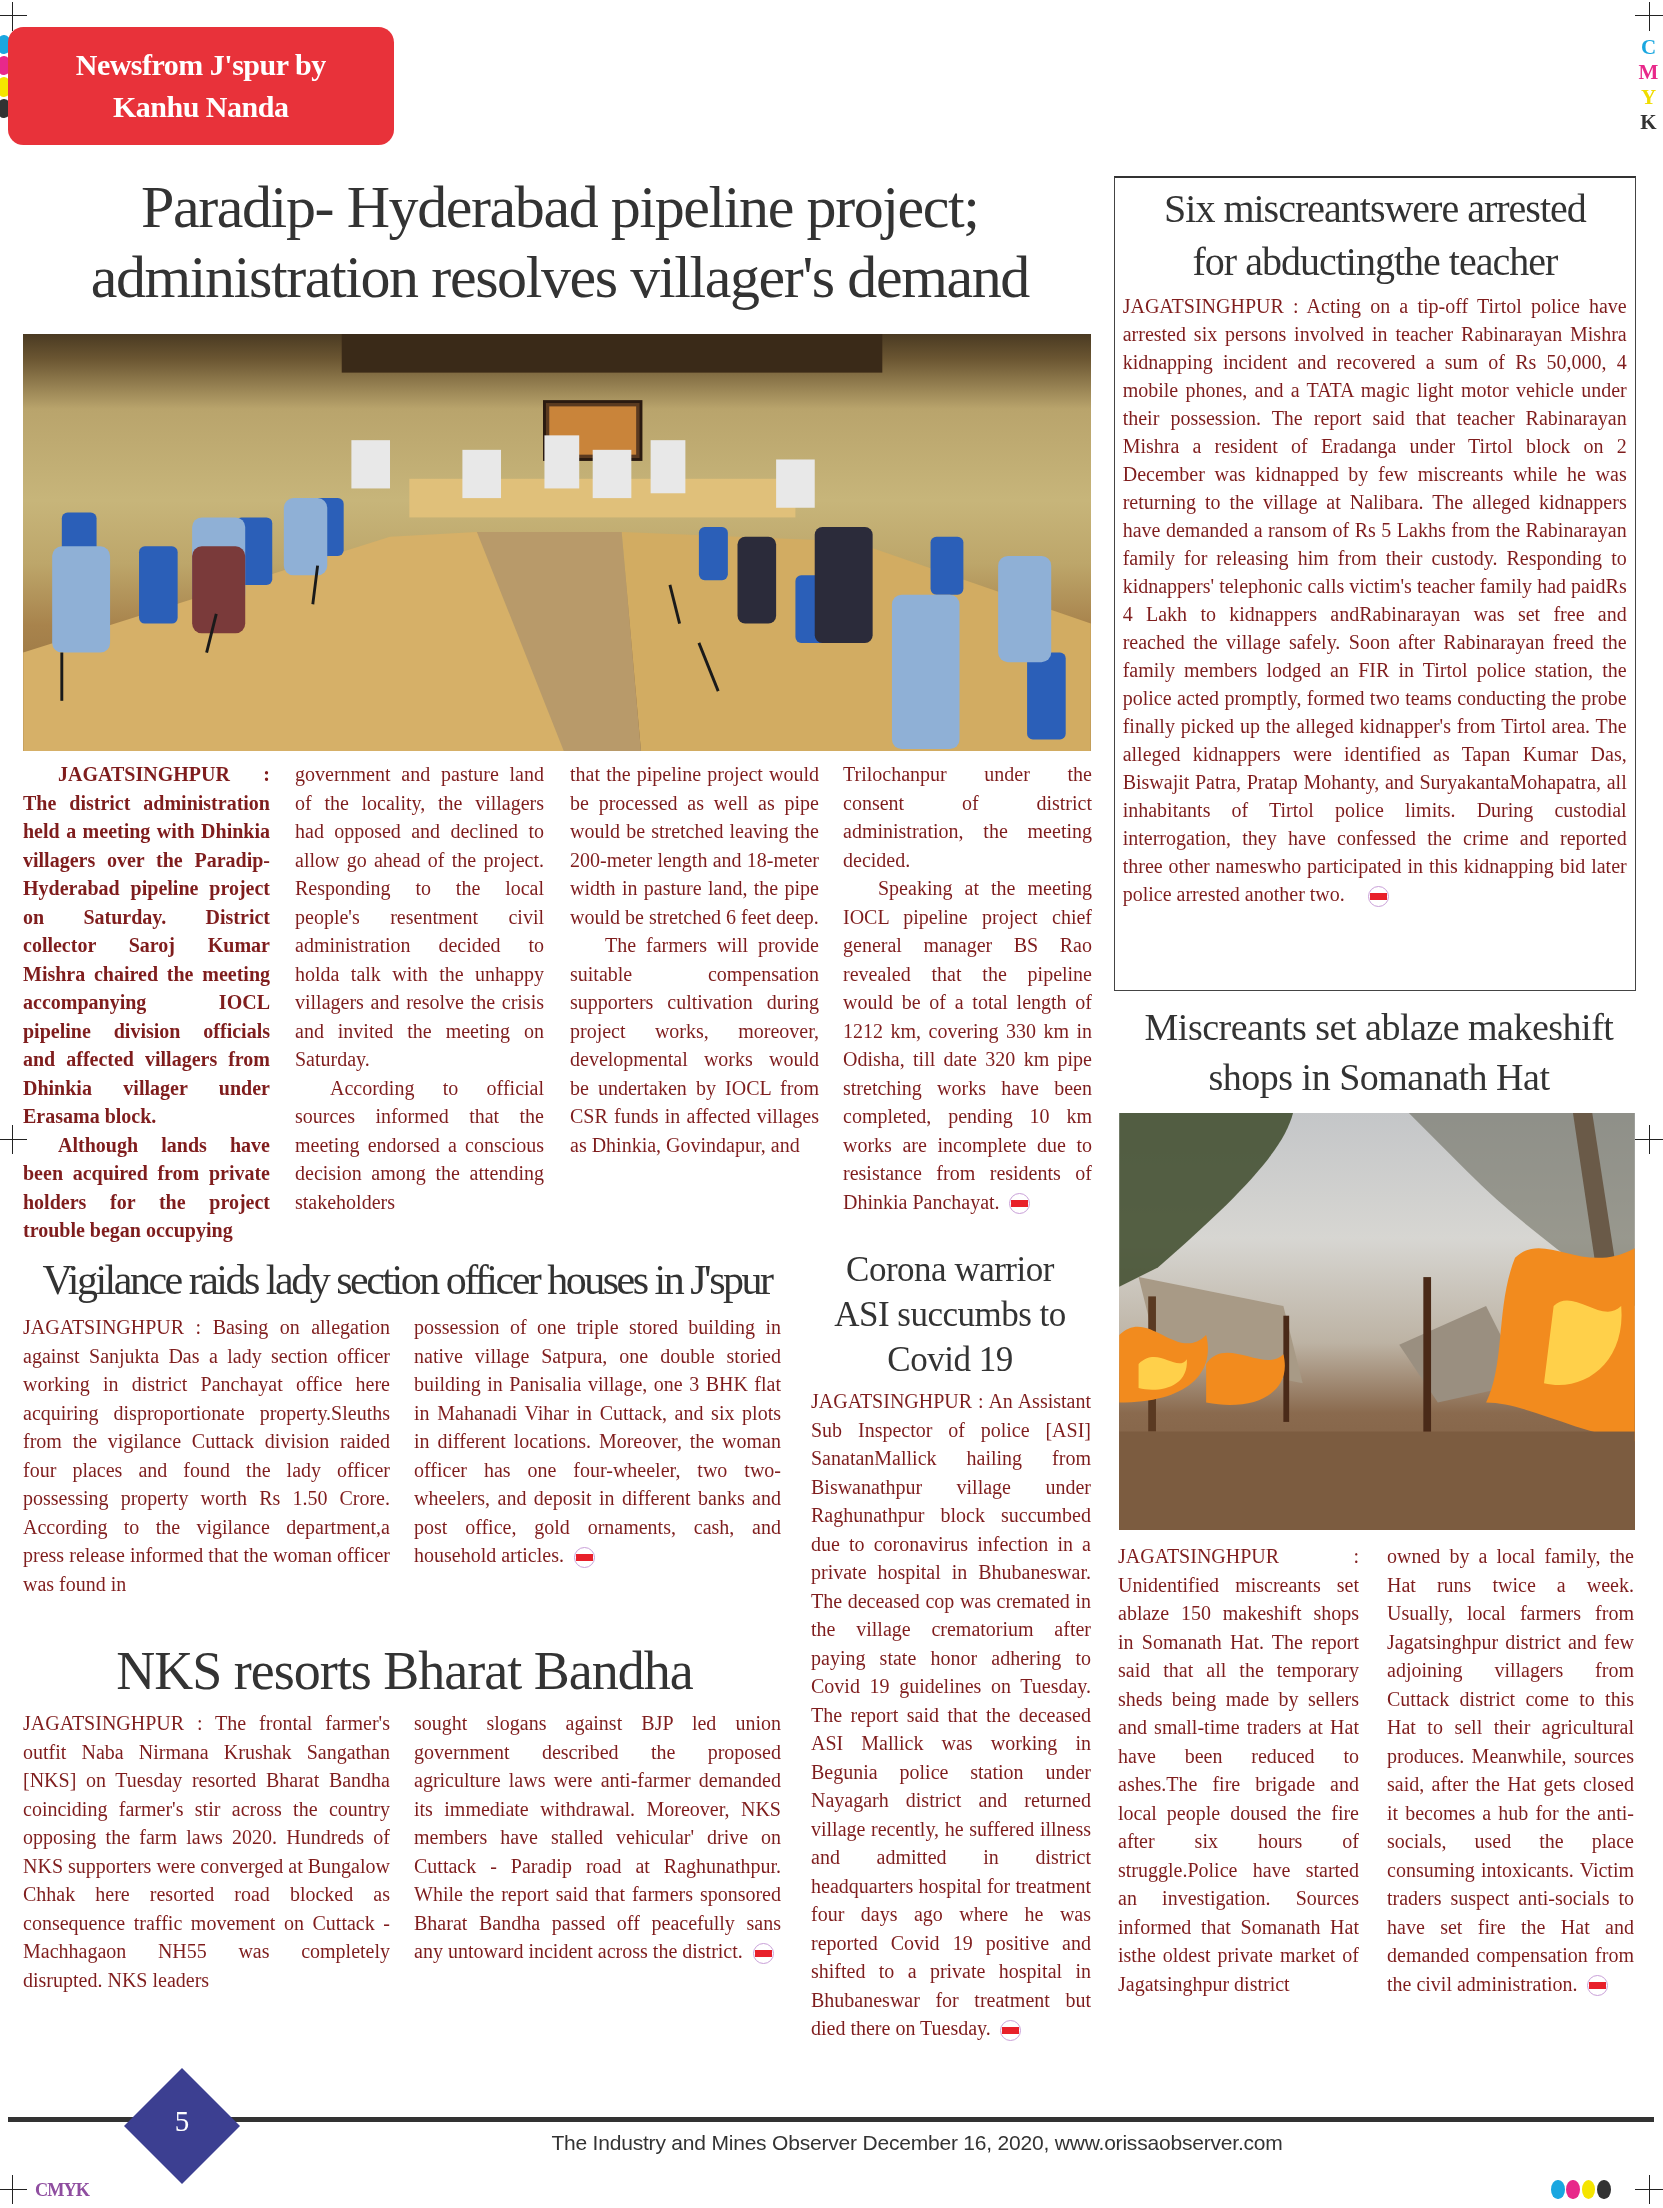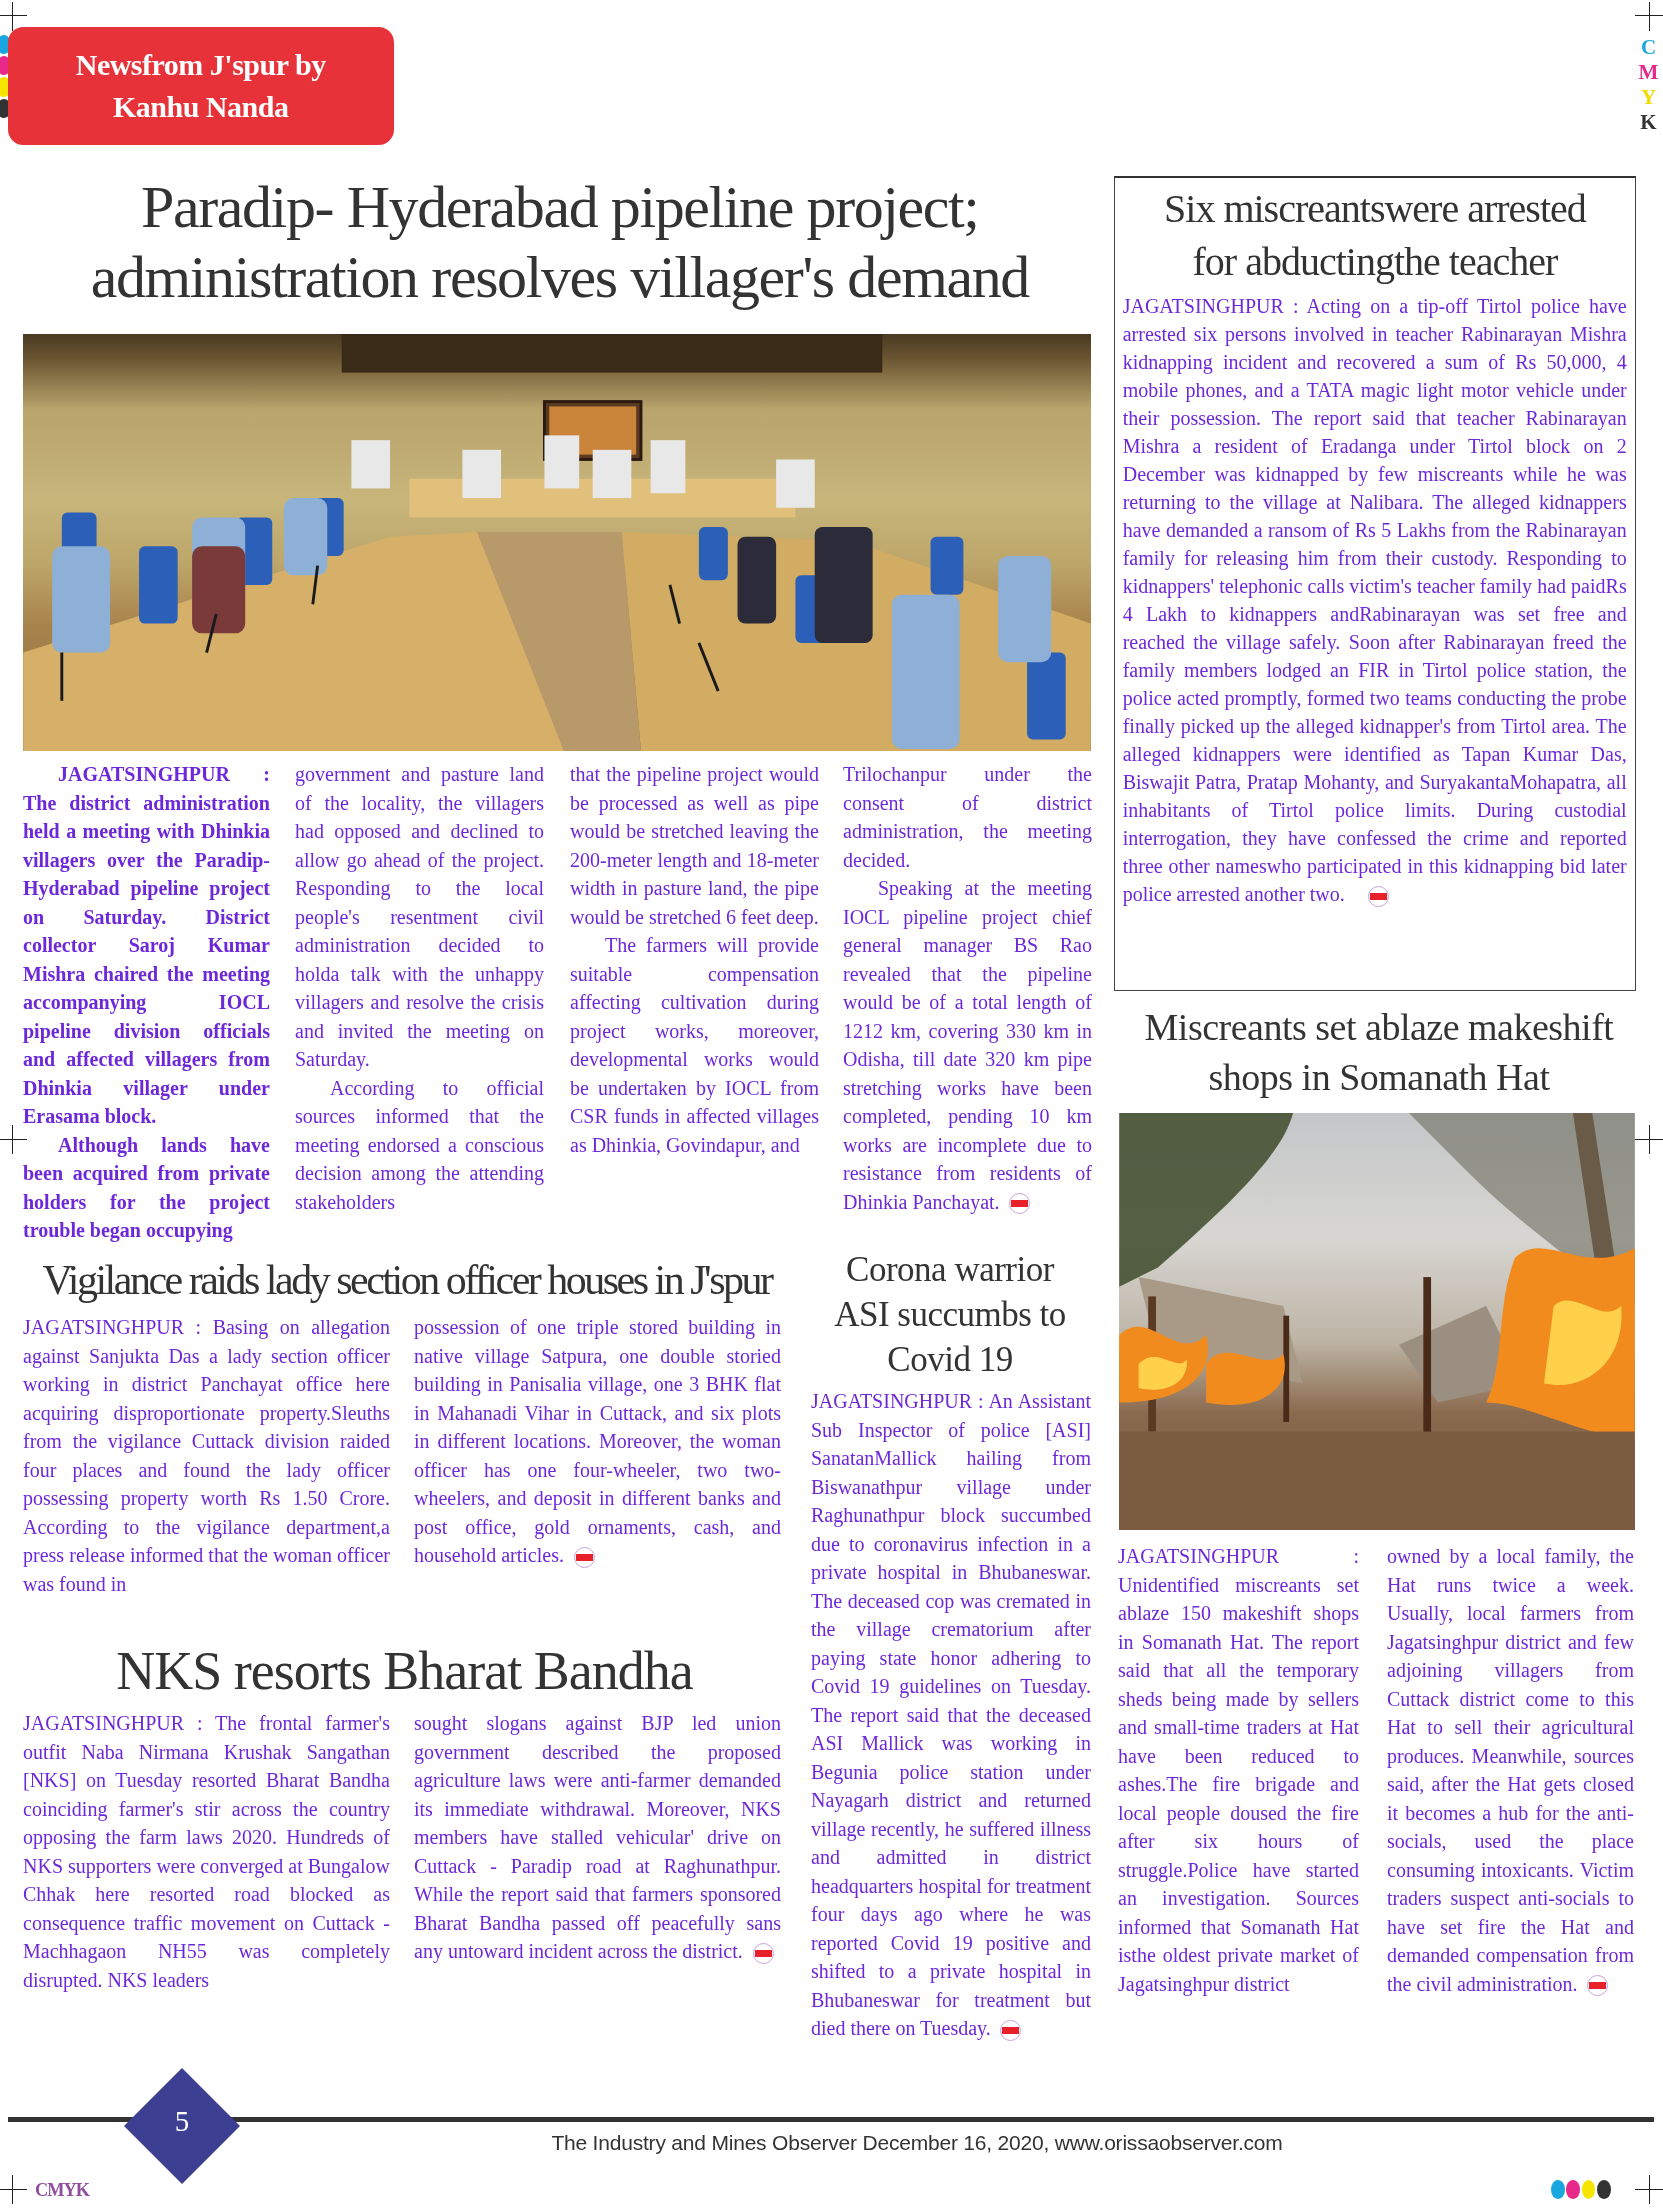--- a/index.html
+++ b/index.html
@@ -21,21 +21,21 @@
 
   .cmyk-letters { position: absolute; font-weight: bold; font-size: 21px; line-height: 25px; text-align: center; }
 
   
   .badge { position: absolute; left: 7.7px; top: 27px; width: 386px; height: 118px; background: #e8323a;
            border-radius: 15.4px; color: #fff; text-align: center; display: flex; flex-direction: column;
            justify-content: center; font-size: 30px; font-weight: bold; line-height: 42px; letter-spacing: -0.5px; }
 
   .headline { position: absolute; text-align: center; color: #333; font-weight: normal; letter-spacing: -1.4px; }
 
-  .col { position: absolute; font-size: 20px; line-height: 28.5px; text-align: justify; color: #6d28d9; }
+  .col { position: absolute; font-size: 20px; line-height: 28.5px; text-align: justify; color: #7f1d1d; }
   .col p { text-indent: 0; }
   .col p.ind { text-indent: 35px; }
 
   .logo-end { display: inline-block; width: 21px; height: 21px; border-radius: 50%; border: 1.9px solid #c9a0d8;
               position: relative; vertical-align: middle; margin-left: 9.7px; background: #fff; }
   .logo-end::after { content: ""; position: absolute; left: 1px; right: 1px; top: 5.8px; height: 6.8px; background: #e8202a; }
 
   .photo { position: absolute; overflow: hidden; }
 
   .boxed { position: absolute; border: 1.9px solid #444; border-top: 2.9px solid #333; }
@@ -144,21 +144,21 @@
   <div class="col" style="left:23px; top:760px; width:247px;font-weight:bold;">
     <p class="ind">JAGATSINGHPUR : The district administration held a meeting with Dhinkia villagers over the Paradip-Hyderabad pipeline project on Saturday. District collector Saroj Kumar Mishra chaired the meeting accompanying IOCL pipeline division officials and affected villagers from Dhinkia villager under Erasama block.</p>
     <p class="ind">Although lands have been acquired from private holders for the project trouble began occupying</p>
   </div>
   <div class="col" style="left:295px; top:760px; width:249px;">
     <p>government and pasture land of the locality, the villagers had opposed and declined to allow go ahead of the project. Responding to the local people's resentment civil administration decided to holda talk with the unhappy villagers and resolve the crisis and invited the meeting on Saturday.</p>
     <p class="ind">According to official sources informed that the meeting endorsed a conscious decision among the attending stakeholders</p>
   </div>
   <div class="col" style="left:570px; top:760px; width:249px;">
     <p>that the pipeline project would be processed as well as pipe would be stretched leaving the 200-meter length and 18-meter width in pasture land, the pipe would be stretched 6 feet deep.</p>
-    <p class="ind">The farmers will provide suitable compensation affecting cultivation during project works, moreover, developmental works would be undertaken by IOCL from CSR funds in affected villages as Dhinkia, Govindapur, and</p>
+    <p class="ind">The farmers will provide suitable compensation supporters cultivation during project works, moreover, developmental works would be undertaken by IOCL from CSR funds in affected villages as Dhinkia, Govindapur, and</p>
   </div>
   <div class="col" style="left:843px; top:760px; width:249px;">
     <p>Trilochanpur under the consent of district administration, the meeting decided.</p>
     <p class="ind"><span>Speaking at the meeting IOCL pipeline project chief general manager BS Rao revealed that the pipeline would be of a total length of 1212 km, covering 330 km in Odisha, till date 320 km pipe stretching works have been completed, pending 10 km works are incomplete due to resistance from residents of Dhinkia Panchayat.</span><span class="logo-end"></span></p>
   </div>
 </div>
 
 <div class="boxed" style="left:1114px; top:176px; width:522px; height:815px;">
   <div class="headline" style="left:3.9px; top:3.9px; width:512px; font-size:40px; line-height:53px; letter-spacing:-1px;">
     <div>Six miscreantswere arrested</div>

